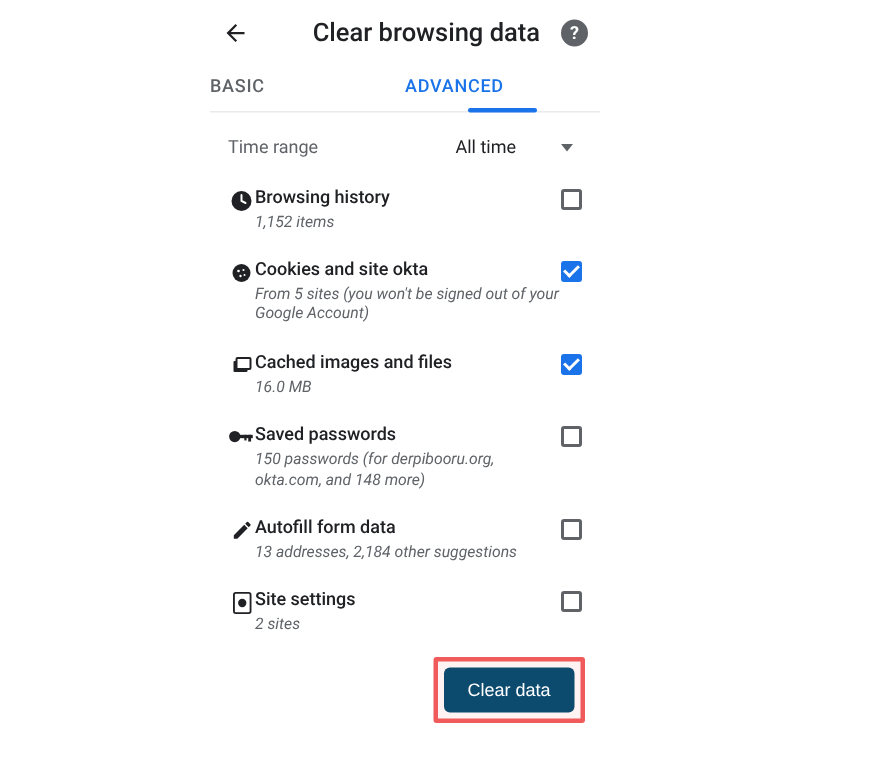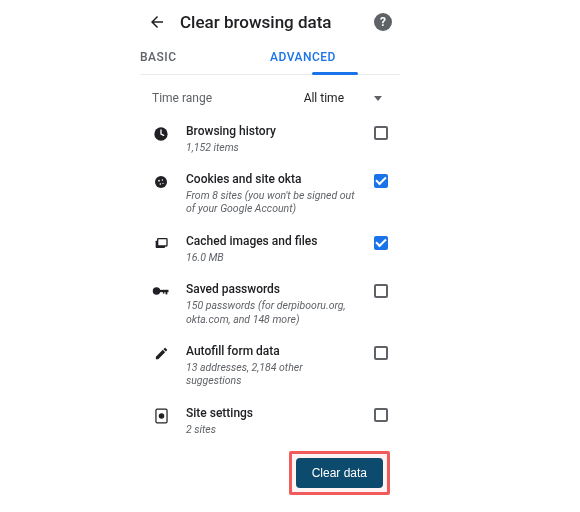--- a/index.html
+++ b/index.html
@@ -20,20 +20,21 @@
       align-items: center;
       padding: 12px 8px 8px 8px;
       gap: 14px;
     }
     .back-icon svg { display: block; }
     .title {
       font-size: 17px;
       font-weight: 500;
       color: #202124;
       flex: 1;
+      text-align: right;
     }
     .help-icon {
       width: 18px; height: 18px;
       border-radius: 50%;
       background: #5f6368;
       color: #fff;
       display: flex;
       align-items: center;
       justify-content: center;
       font-size: 12px;
@@ -86,21 +87,20 @@
       width: 0; height: 0;
       border-left: 4px solid transparent;
       border-right: 4px solid transparent;
       border-top: 5px solid #5f6368;
       margin-right: 6px;
     }
     .item {
       display: flex;
       align-items: flex-start;
       padding: 9px 12px;
-      gap: 16px;
     }
     .item-icon {
       width: 18px;
       display: flex;
       justify-content: center;
       padding-top: 2px;
       flex-shrink: 0;
     }
     .item-body {
       flex: 1;
@@ -211,21 +211,21 @@
       <svg width="16" height="16" viewBox="0 0 24 24" fill="#202124">
           <circle cx="12" cy="12" r="9"></circle>
           <circle cx="9" cy="10" r="1.3" fill="#fff"></circle>
           <circle cx="14" cy="9" r="1.1" fill="#fff"></circle>
           <circle cx="11" cy="15" r="1.2" fill="#fff"></circle>
           <circle cx="15" cy="14" r="1" fill="#fff"></circle>
         </svg>
     </span>
     <div class="item-body">
       <div class="item-title">Cookies and site okta</div>
-      <div class="item-sub">From 8 sites (you won't be signed out of your Google Account)</div>
+      <div class="item-sub">From 5 sites (you won't be signed out of your Google Account)</div>
     </div>
     <span class="checkbox checked"></span>
   </div>
 
   <div class="item">
     <span class="item-icon">
       <svg width="16" height="16" viewBox="0 0 24 24" fill="#202124">
           <rect x="4" y="7" width="14" height="11" rx="1"></rect>
           <rect x="7" y="4" width="14" height="11" rx="1" fill="#fff" stroke="#202124" stroke-width="2"></rect>
         </svg>

